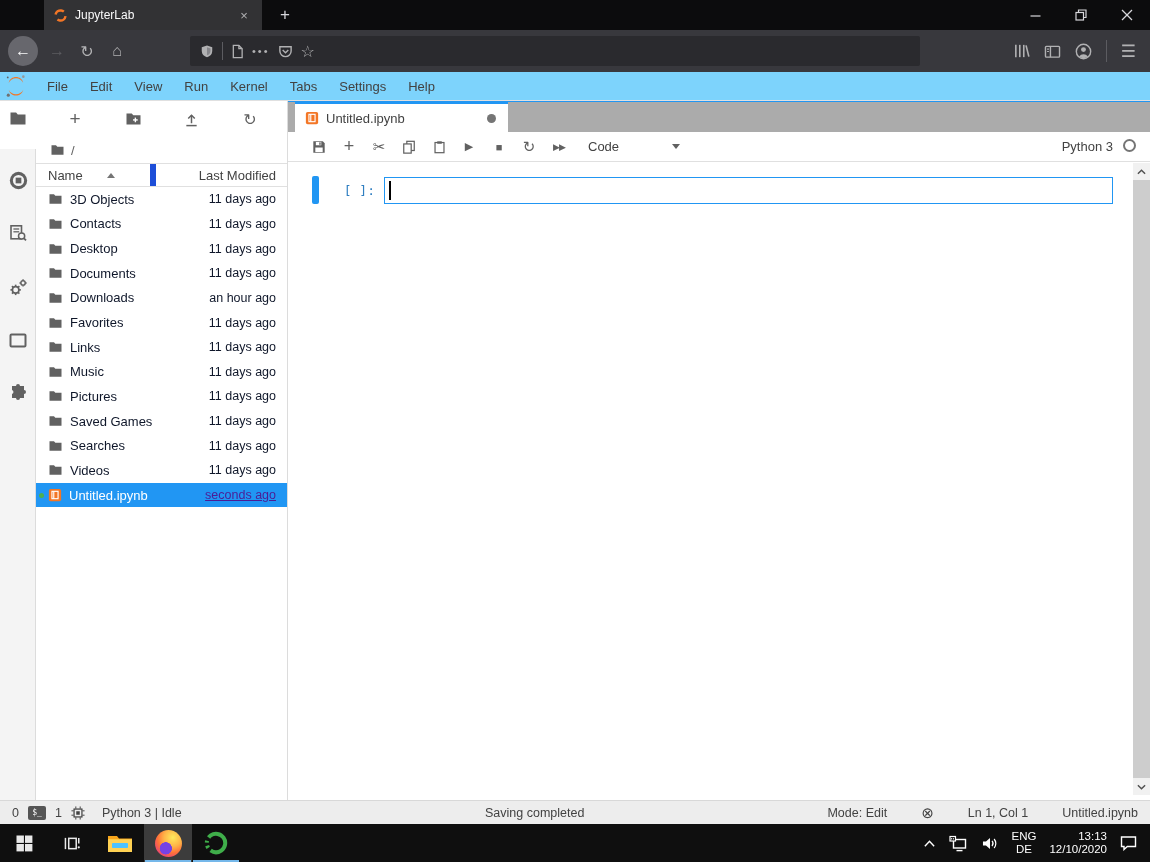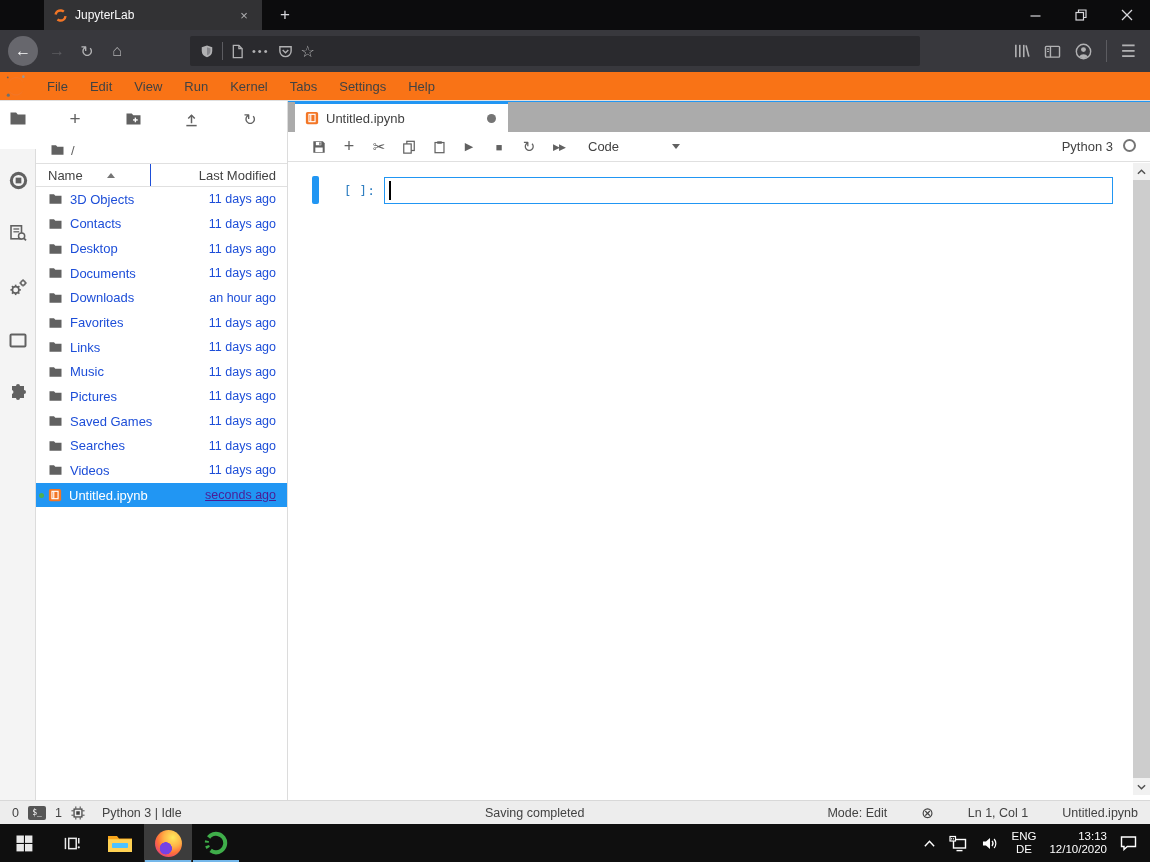--- a/index.html
+++ b/index.html
@@ -25,21 +25,21 @@
   .url-sep { width:1px; height:18px; background:#5c5c61; }
   .url-text { flex:1; font-size:13px; color:#f9f9fa; }
   .url-text .dim { color:#8c8c91; }
   .url-dots { color:#b1b1b3; font-size:11px; letter-spacing:2px; }
   .url-star { color:#b1b1b3; font-size:16px; }
   .navright { margin-left:auto; display:flex; align-items:center; gap:14px; padding-right:6px; }
   .nav-sep { width:1px; height:22px; background:#5c5c61; }
   .hamburger { color:#b1b1b3; font-size:17px; }
 
   
-  #menubar { left:0; top:72px; width:1150px; height:29px; background:#f97316; border-bottom:1px solid #e0e0e0; display:flex; align-items:center; }
+  #menubar { left:0; top:72px; width:1150px; height:29px; background:#7dd3fc; border-bottom:1px solid #e0e0e0; display:flex; align-items:center; }
   #jlogo { margin:0 9px 0 5px; }
   .menu-item { font-size:13px; color:#424242; padding:0 11px; height:100%; display:flex; align-items:center; }
 
   
   #content { left:0; top:101px; width:1150px; height:699px; }
 
   
   #activitybar { left:0; top:0; width:36px; height:699px; background:#f4f4f4; border-right:1px solid #dcdcdc; }
   .act-active-bg { left:0; top:0; width:36px; height:48px; background:#fff; }
   .act-icon { left:0; width:36px; height:24px; display:flex; align-items:center; justify-content:center; }
@@ -47,23 +47,23 @@
   
   #filebrowser { left:36px; top:0; width:252px; height:699px; background:#fff; border-right:1px solid #dcdcdc; display:flex; flex-direction:column; }
   .fb-toolbar { height:36px; display:flex; align-items:center; justify-content:space-between; padding:0 26px 0 28px; }
   .fb-tbtn { width:22px; height:22px; display:flex; align-items:center; justify-content:center; color:#616161; }
   .fb-plus { font-size:19px; font-weight:400; }
   .fb-refresh { font-size:16px; }
   .fb-crumbs { height:26px; display:flex; align-items:center; gap:6px; padding-left:14px; color:#616161; font-size:13px; }
   .fb-header { height:24px; border-top:1px solid #e0e0e0; border-bottom:1px solid #e0e0e0; display:flex; align-items:stretch; font-size:13px; color:#424242; }
   .fbh-name { width:114px; display:flex; align-items:center; padding-left:12px; gap:24px; }
   .sort-up { width:0; height:0; border-left:4px solid transparent; border-right:4px solid transparent; border-bottom:5px solid #757575; }
-  .fbh-mod { flex:1; border-left:1px solid #1d4ed8; display:flex; align-items:center; justify-content:flex-end; padding-right:11px; }
+  .fbh-mod { flex:1; border-left:6px solid #1d4ed8; display:flex; align-items:center; justify-content:flex-end; padding-right:11px; }
   .fb-list { flex:1; overflow:hidden; }
-  .frow { position:relative; height:24.65px; display:flex; align-items:center; padding:0 11px 0 12px; gap:7px; font-size:13px; color:#1d4ed8; }
+  .frow { position:relative; height:24.65px; display:flex; align-items:center; padding:0 11px 0 12px; gap:7px; font-size:13px; color:#0f172a; }
   .frow .fname { flex:1; white-space:nowrap; overflow:hidden; }
   .frow .fmod { font-size:12.5px; }
   .frow.selected { background:#2196f3; color:#fff; }
   .frow.selected .fmod { color:#4c1d95;text-decoration:underline; }
   .run-dot { position:absolute; left:3px; top:50%; margin-top:-2.5px; width:5px; height:5px; border-radius:50%; background:#4caf50; }
 
   
   #nbarea { left:288px; top:0; width:862px; height:699px; display:flex; flex-direction:column; }
   .nb-tabbar { height:31px; background:#ababab; border-top:1px solid #2196f3; display:flex; padding-left:7px; }
   .nb-tab { width:213px; background:#fff; border-top:2px solid #2196f3; display:flex; align-items:center; padding:0 12px 0 10px; gap:7px; font-size:13px; color:#424242; }

